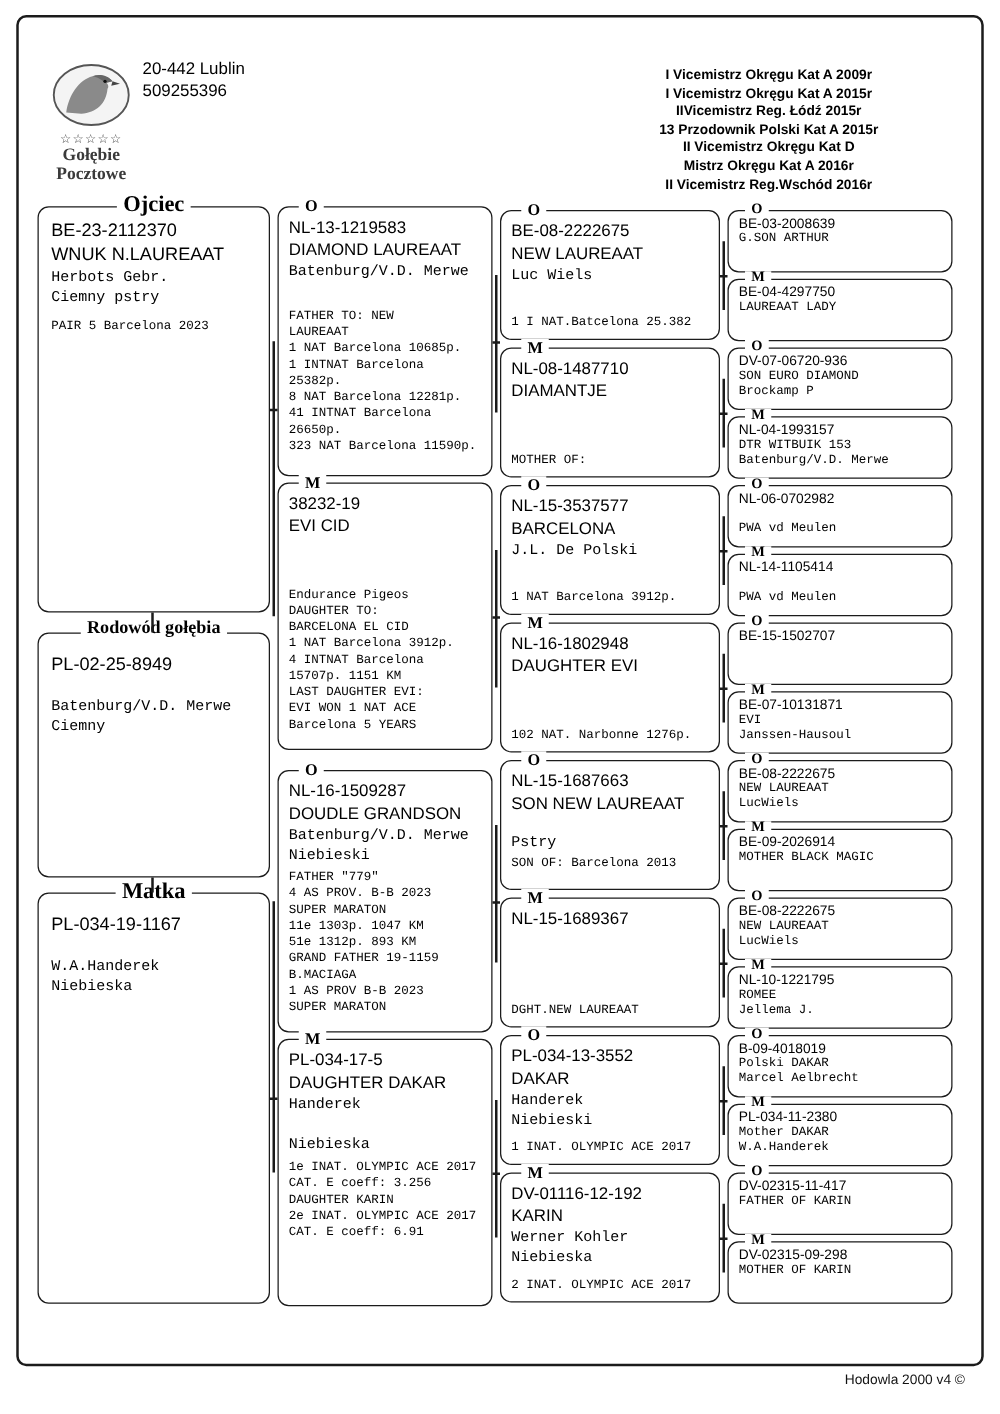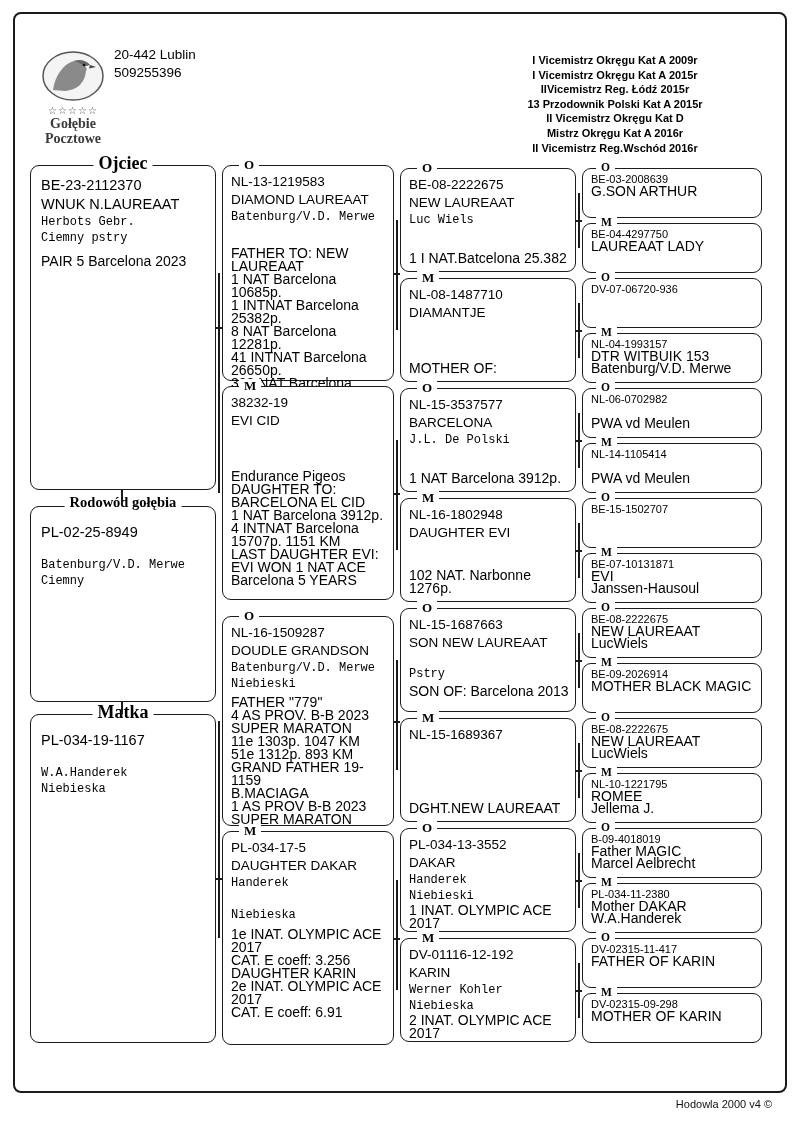--- a/index.html
+++ b/index.html
@@ -38,21 +38,21 @@
   .tag-c1 { left:50%; transform:translateX(-50%); top:-12px; }
   .tag-lg { font-size:18px; }
   .tag-md { font-size:14.5px; }
 
   .ring  { font-size:13.5px; line-height:18px; white-space:nowrap; }
   .ring.lg { font-size:14.5px; line-height:19px; }
   .col4 .ring { font-size:11px; line-height:13px; }
   .pname { font-size:13.5px; line-height:18px; white-space:nowrap; }
   .pname.lg { font-size:14.5px; line-height:19px; }
   .sub   { font-size:12px; line-height:16px; white-space:pre-line;font-family:Liberation Mono, monospace; }
-  .notes { font-size:14px; line-height:13px; white-space:pre-line; }
+  .notes { font-size:10px; line-height:13px; white-space:pre-line;font-family:Liberation Mono, monospace; }
   .col4 .notes { line-height:11.5px; }
   .notes.bottom { margin-top:auto; }
 
   .vline { position:absolute; width:1.6px; background:#1b1b1b; }
   .hstub { position:absolute; height:1.6px; background:#1b1b1b; width:6px; }
 </style>
 </head>
 <body>
 
 <div class="page">
@@ -242,20 +242,22 @@
     <div class="notes">G.SON ARTHUR</div>
   </div>
   <div class="pbox col4" style="top:223px;height:50px">
     <span class="tag tag-om">M</span>
     <div class="ring">BE-04-4297750</div>
     <div class="notes">LAUREAAT LADY</div>
   </div>
   <div class="pbox col4" style="top:278px;height:50px">
     <span class="tag tag-om">O</span>
     <div class="ring">DV-07-06720-936</div>
+    <div class="notes">SON EURO DIAMOND
+Brockamp P</div>
   </div>
   <div class="pbox col4" style="top:333px;height:50px">
     <span class="tag tag-om">M</span>
     <div class="ring">NL-04-1993157</div>
     <div class="notes">DTR WITBUIK 153
 Batenburg/V.D. Merwe</div>
   </div>
   <div class="pbox col4" style="top:388px;height:50px">
     <span class="tag tag-om">O</span>
     <div class="ring">NL-06-0702982</div>
@@ -297,21 +299,21 @@
   </div>
   <div class="pbox col4" style="top:773px;height:50px">
     <span class="tag tag-om">M</span>
     <div class="ring">NL-10-1221795</div>
     <div class="notes">ROMEE
 Jellema J.</div>
   </div>
   <div class="pbox col4" style="top:828px;height:50px">
     <span class="tag tag-om">O</span>
     <div class="ring">B-09-4018019</div>
-    <div class="notes">Father MAGIC
+    <div class="notes">Polski DAKAR
 Marcel Aelbrecht</div>
   </div>
   <div class="pbox col4" style="top:883px;height:50px">
     <span class="tag tag-om">M</span>
     <div class="ring">PL-034-11-2380</div>
     <div class="notes">Mother DAKAR
 W.A.Handerek</div>
   </div>
   <div class="pbox col4" style="top:938px;height:50px">
     <span class="tag tag-om">O</span>

